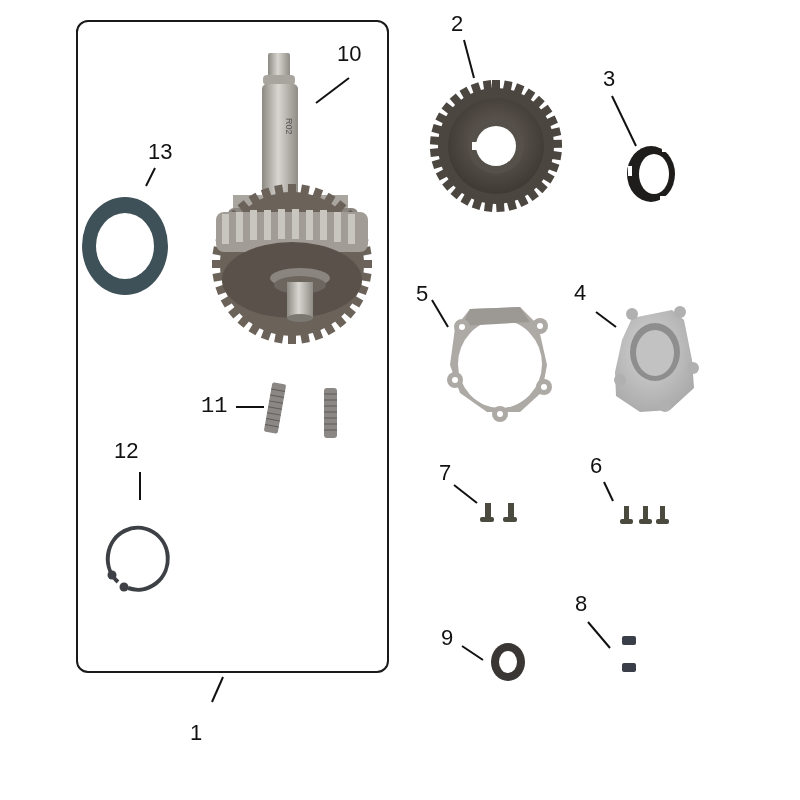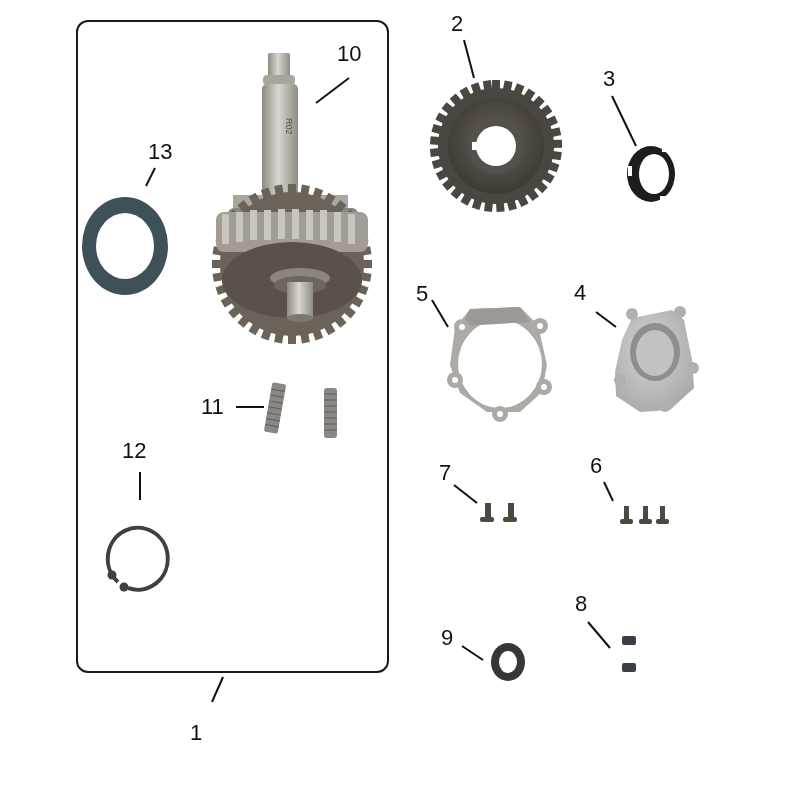--- a/index.html
+++ b/index.html
@@ -269,19 +269,19 @@
     <rect x="622" y="663" width="14" height="9" rx="2"></rect>
   </g>
 </svg>
 
 <div class="callout" style="left:337px;top:43px;">10</div>
 <div class="callout" style="left:140px;top:141px;margin-left:8px;">13</div>
 <div class="callout" style="left:451px;top:13px;">2</div>
 <div class="callout" style="left:603px;top:68px;">3</div>
 <div class="callout" style="left:416px;top:283px;">5</div>
 <div class="callout" style="left:574px;top:282px;">4</div>
-<div class="callout" style="left:201px;top:396px;">11</div>
-<div class="callout" style="left:122px;top:440px;">12</div>
+<div class="callout" style="left:201px;top:396px;font-family:Liberation Mono, monospace;">11</div>
+<div class="callout" style="left:114px;top:440px;">12</div>
 <div class="callout" style="left:439px;top:462px;">7</div>
 <div class="callout" style="left:590px;top:455px;">6</div>
 <div class="callout" style="left:441px;top:627px;">9</div>
 <div class="callout" style="left:575px;top:593px;">8</div>
 <div class="callout" style="left:190px;top:722px;">1</div>
 
 </body></html>

